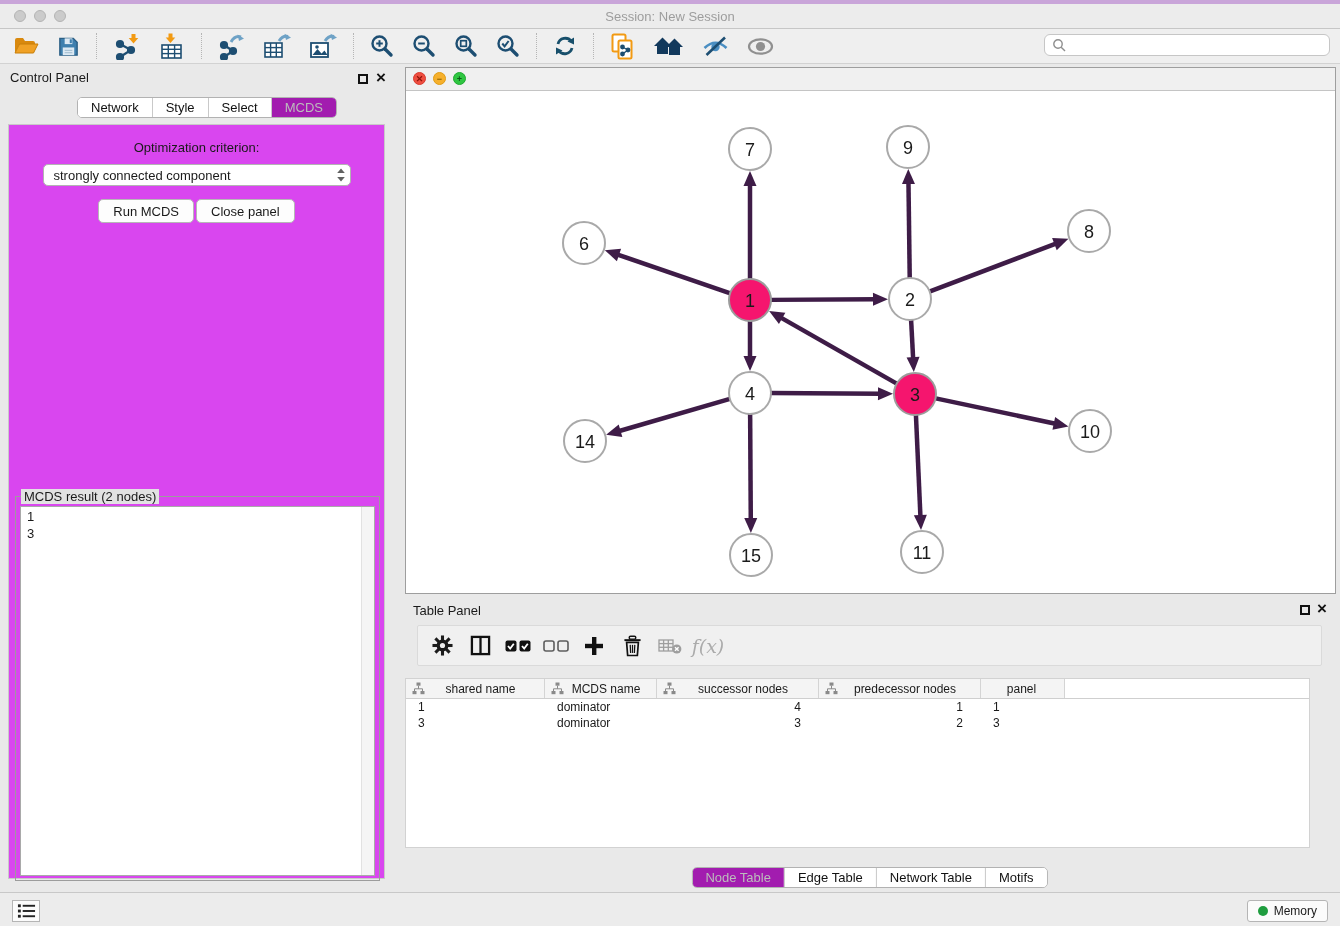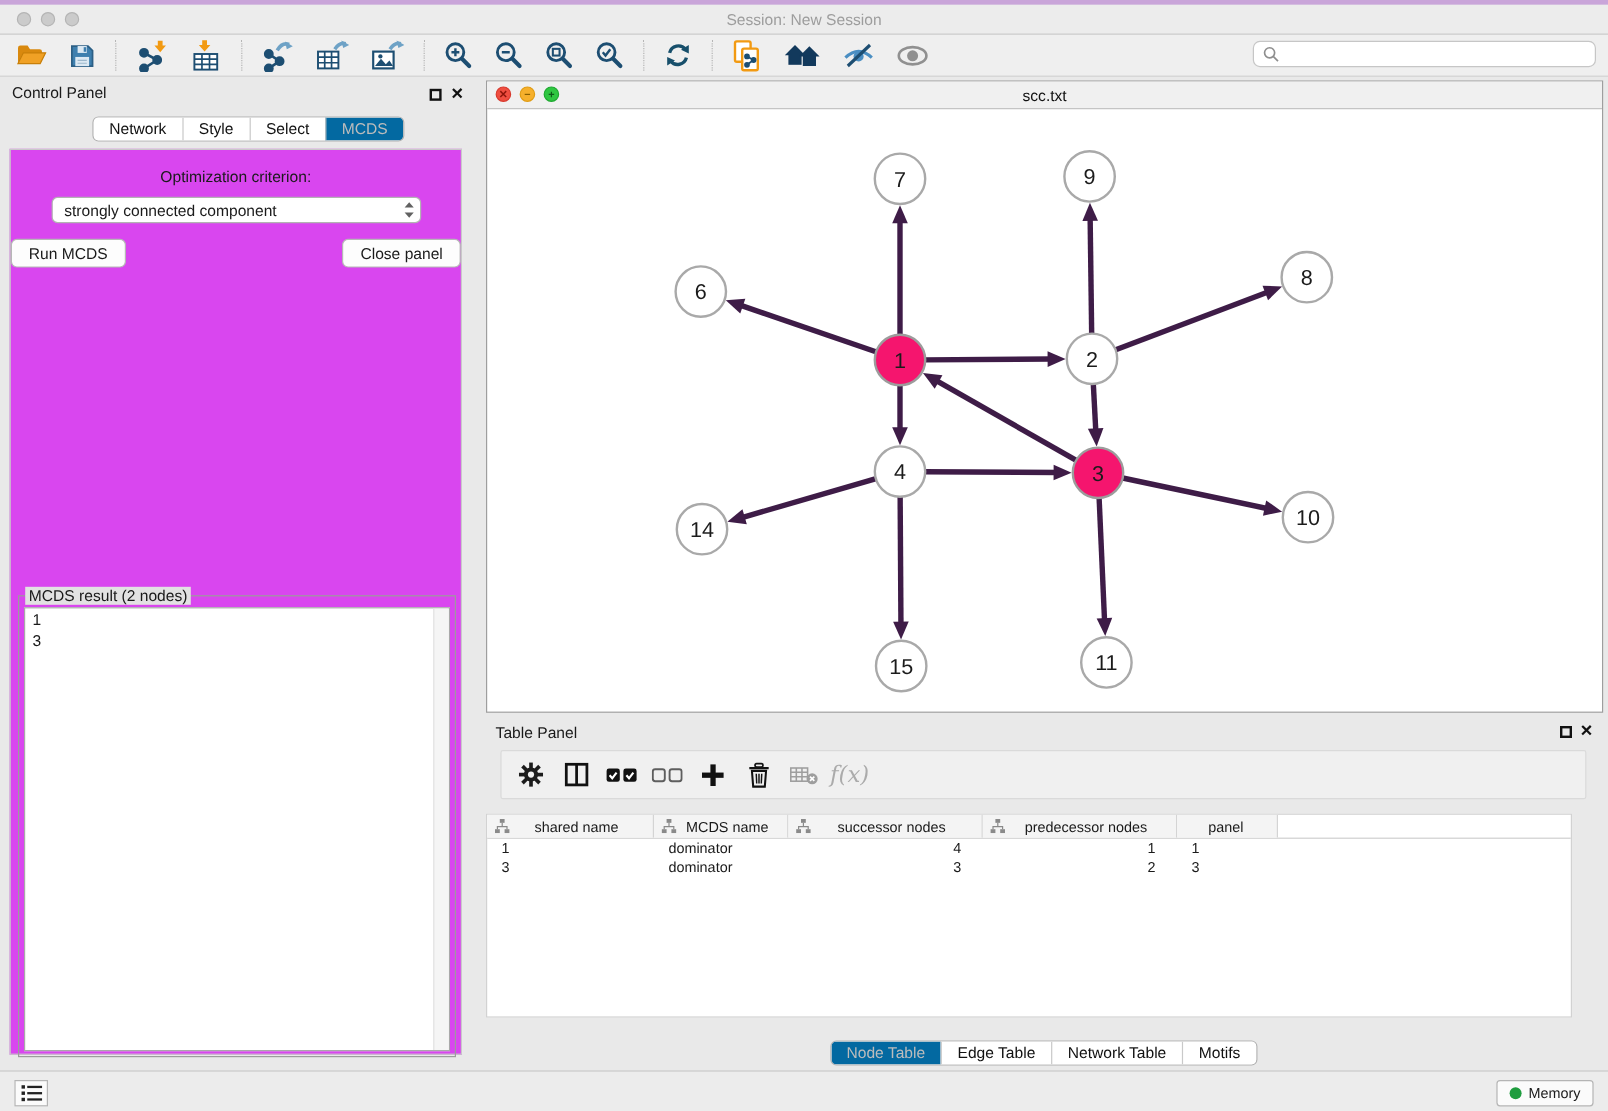--- a/index.html
+++ b/index.html
@@ -18,27 +18,27 @@
   .search-box{position:absolute;right:10px;top:5px;width:286px;height:22px;background:#fff;border:1px solid #c6c6c6;border-radius:6px;display:flex;align-items:center;padding:0 7px;gap:5px;box-sizing:border-box}
   .search-box input{border:none;outline:none;flex:1;font-size:12px;background:transparent;font-family:"Liberation Sans",sans-serif}
   
   .main{position:relative;height:828px}
   .cp-title{position:absolute;left:10px;top:6px;font-size:13px}
   .float-btn{position:absolute;width:10px;height:10px;border:2px solid #111;box-sizing:border-box;background:transparent}
   .close-btn{position:absolute;font-size:17px;font-weight:bold;color:#111;line-height:14px}
   .seg{display:flex;background:#fff;border:1px solid #b2b2b2;border-radius:5px;overflow:hidden;height:21px;font-size:13px;box-sizing:border-box}
   .seg .s{padding:0 13px;display:flex;align-items:center;border-left:1px solid #c9c9c9;background:#fff;color:#111;white-space:nowrap}
   .seg .s:first-child{border-left:none}
-  .seg .s.off{background:#0369a1;color:#bcbcbc}
+  .seg .s.off{background:#a21caf;color:#bcbcbc}
   .cp-tabs{position:absolute;left:77px;top:33px}
   .cp-inner{position:absolute;left:8px;top:60px;width:377px;height:755px;background:#d946ef;border:1px solid #c9c9c9;box-sizing:border-box}
   .opt-label{text-align:center;margin-top:15px;font-size:13px}
   .opt-select{margin:9px auto 0;width:308px;height:22px;background:#fff;border:1px solid #b3b3b3;border-radius:5px;display:flex;align-items:center;padding:0 4px 0 10px;box-sizing:border-box;font-size:13px}
   .opt-select .val{flex:1}
-  .btn-row{display:flex;justify-content:space-between;gap:2px;margin-top:13px}
+  .btn-row{display:flex;justify-content:center;gap:2px;margin-top:13px}
   .btn{height:22px;background:#fdfdfd;border:1px solid #b7b7b7;border-radius:5px;font-size:13px;display:flex;align-items:center;padding:0 14px}
   .result-group{position:absolute;left:6px;top:371px;width:363px;height:383px;border:1px solid #9c9c9c}
   .result-legend{position:absolute;top:-8px;left:5px;background:#e2e2e2;padding:0 3px;font-size:13px}
   .result-box{position:absolute;left:4px;top:9px;right:4px;bottom:4px;background:#fff;border:1px solid #a9a9a9;overflow:hidden}
   .result-text{padding:1px 6px;font-size:13px;line-height:17px;white-space:pre}
   .result-scroll{position:absolute;right:0;top:0;bottom:0;width:12px;background:#f5f5f5;border-left:1px solid #e2e2e2}
   
   .nw{position:absolute;left:405px;top:3px;width:929px;height:525px;border:1px solid #9e9e9e;background:#fff}
   .nw-titlebar{height:22px;background:#f0f0f0;border-bottom:1px solid #c4c4c4;position:relative;display:flex;align-items:center}
   .nw-lights{position:absolute;left:7px;top:4px;display:flex;gap:7px}
@@ -288,21 +288,20 @@
       </div>
     </div>
 
     <div class="nw">
       <div class="nw-titlebar">
         <div class="nw-lights">
           <div class="tl red">✕</div>
           <div class="tl yel">−</div>
           <div class="tl grn">+</div>
         </div>
-        <div class="nw-title">scc.txt</div>
       </div>
       <svg width="927" height="500" font-family="Liberation Sans, sans-serif">
           <line x1="344" y1="189" x2="344" y2="92" stroke="#3e1c47" stroke-width="4.5"></line>
           <polygon points="344,80 350.5,95 337.5,95" fill="#3e1c47"></polygon>
           <line x1="325.08407962853954" y1="202.50477433028166" x2="210.15706463148274" y2="163.04188363852117" stroke="#3e1c47" stroke-width="4.5"></line>
           <polygon points="198.80751240860647,159.14474823669016 215.10540102986027,157.86849336825426 210.88350434454333,170.16384160970355" fill="#3e1c47"></polygon>
           <line x1="363.9996093864437" y1="208.87500244133471" x2="470.0006640430457" y2="208.21249584973097" stroke="#3e1c47" stroke-width="4.5"></line>
           <polygon points="482.0004296749119,208.1374973145318 467.04134684164535,214.73111853412496 466.9600984285129,201.73137243293655" fill="#3e1c47"></polygon>
           <line x1="344" y1="229" x2="344" y2="268" stroke="#3e1c47" stroke-width="4.5"></line>
           <polygon points="344,280 337.5,265 350.5,265" fill="#3e1c47"></polygon>

